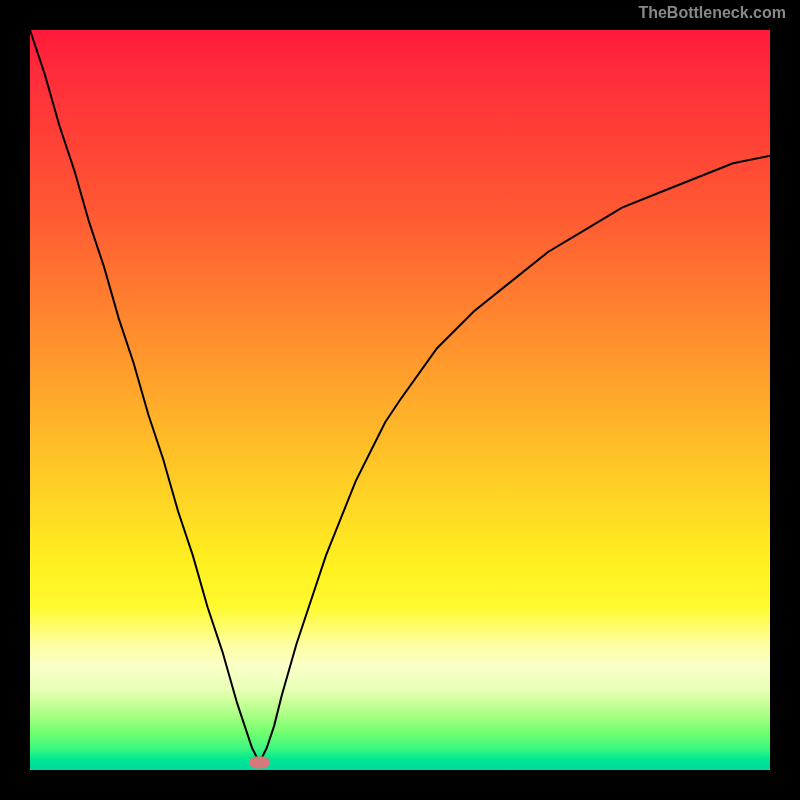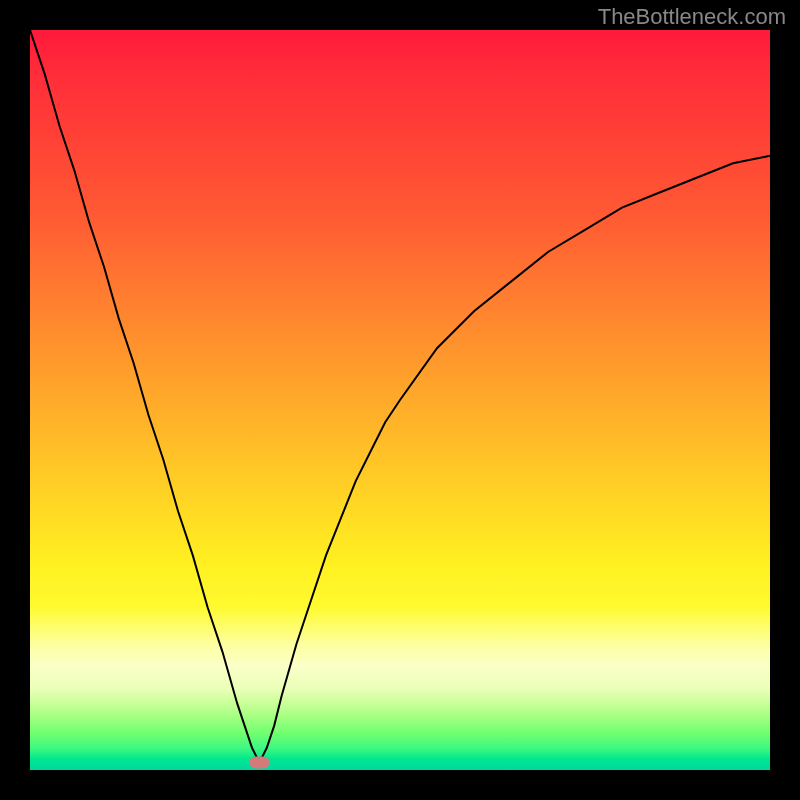--- a/index.html
+++ b/index.html
@@ -11,22 +11,22 @@
     height: 800px;
     position: relative;
     background: #000;
   }
   
   .watermark {
     position: absolute;
     top: 4px;
     right: 14px;
     color: #888;
-    font-size: 22px;
-    font-weight: normal;
+    font-size: 16px;
+    font-weight: bold;
     z-index: 10;
   }
   
   .plot-area {
     position: absolute;
     left: 30px;
     top: 30px;
     width: 740px;
     height: 740px;
     background: linear-gradient(to bottom,

